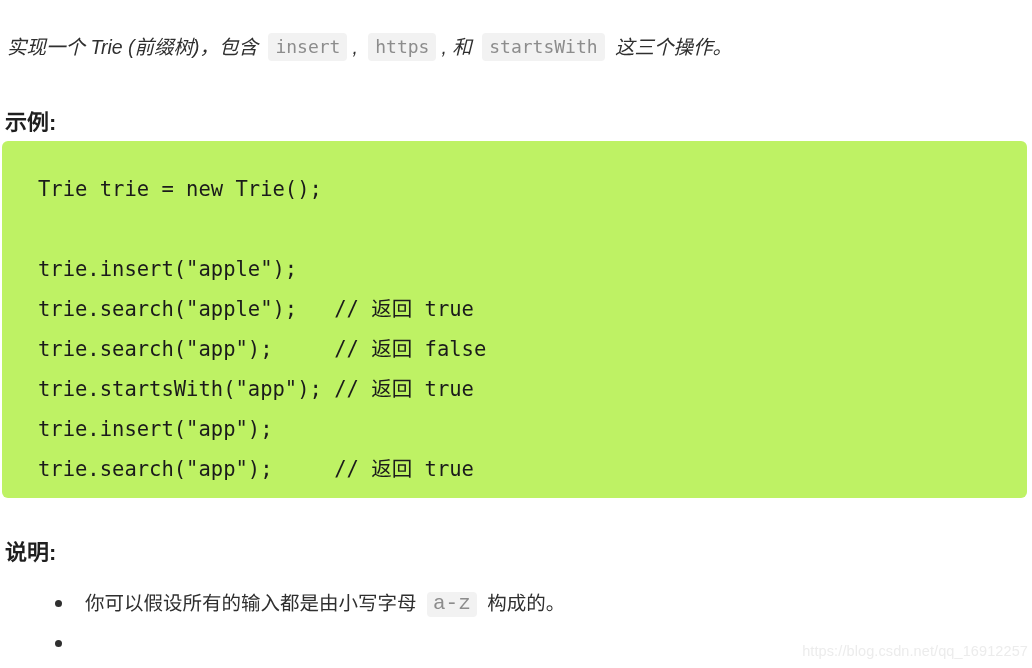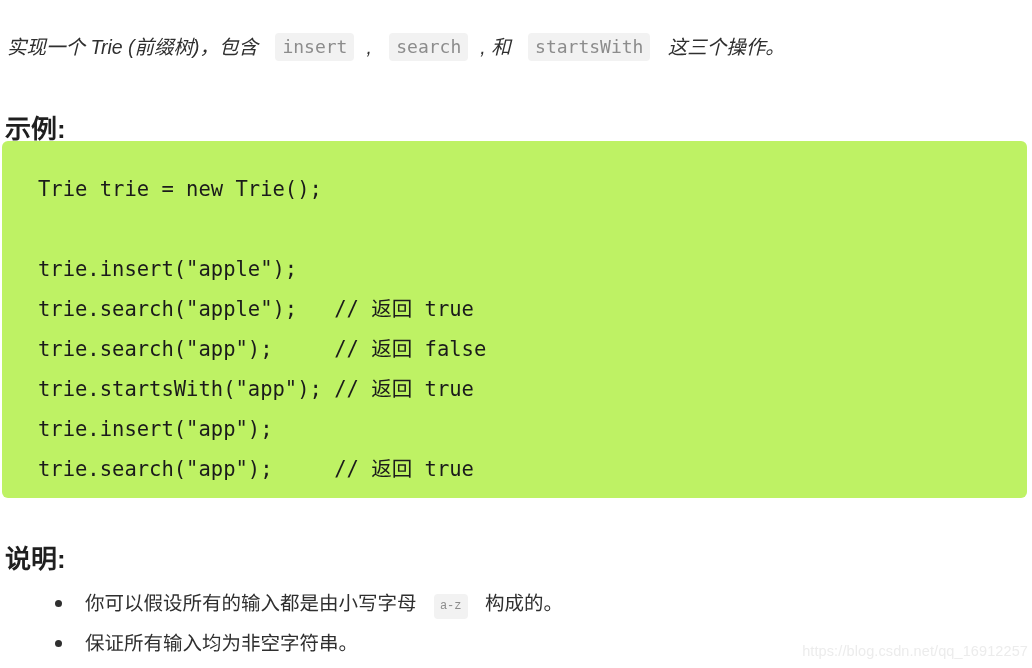--- a/index.html
+++ b/index.html
@@ -41,36 +41,36 @@
   
   .chip {
     display: inline-block;
     background: #f2f2f2;
     color: #8c8c8c;
     font-family: "DejaVu Sans Mono", "Liberation Mono", monospace;
     font-size: 18px;
     line-height: 25px;
     padding: 1px 7px 2px 7px;
     border-radius: 4px;
-    margin: 0 12px;
+    margin: 0 5px;
     vertical-align: 1px;
   }
   .chip.small {
-    font-size: 12px;
+    font-size: 21px;
     line-height: 22px;
     padding: 1px 6px 2px 6px;
     vertical-align: 1px;
     font-family: Liberation Mono, monospace;
   }
 
   
   .heading {
     position: absolute;
     left: 5px;
-    font-size: 26px;
+    font-size: 22px;
     font-weight: bold;
     color: #1f1f1f;
     letter-spacing: 0px;
   }
   #heading-example { top: 82px; }
   #heading-note    { top: 512px; }
 
   
   .codeblock {
     position: absolute;
@@ -132,21 +132,21 @@
     white-space: nowrap;
     letter-spacing: 0.1px;
   }
 </style>
 </head>
 <body>
 
 <div class="page">
 
   <p class="intro">
-    <span class="seg">实现一个 Trie (前缀树)，包含 </span><span class="chip">insert</span><span class="seg">, </span><span class="chip">search</span><span class="seg">, 和 </span><span class="chip">startsWith</span><span class="seg"> 这三个操作。</span>
+    <span class="seg">实现一个 Trie (前缀树)，包含 </span><span class="chip">insert</span><span class="seg">, </span><span class="chip">https</span><span class="seg">, 和 </span><span class="chip">startsWith</span><span class="seg"> 这三个操作。</span>
   </p>
 
   <h3 class="heading" id="heading-example">示例:</h3>
 
   <div class="codeblock">
     <pre>Trie trie = new Trie();
 
 trie.insert("apple");
 trie.search("apple");   // 返回 true
 trie.search("app");     // 返回 false
@@ -155,19 +155,19 @@
 trie.search("app");     // 返回 true</pre>
   </div>
 
   <h3 class="heading" id="heading-note">说明:</h3>
 
   <ul class="bullets">
     <li>
       <span class="dot"></span><span>你可以假设所有的输入都是由小写字母 </span><span class="chip small">a-z</span><span> 构成的。</span>
     </li>
     <li>
-      <span class="dot"></span><span>保证所有输入均为非空字符串。</span>
+      <span class="dot"></span>
     </li>
   </ul>
 
   <div class="watermark">https://blog.csdn.net/qq_16912257</div>
 
 </div>
 
 </body></html>

